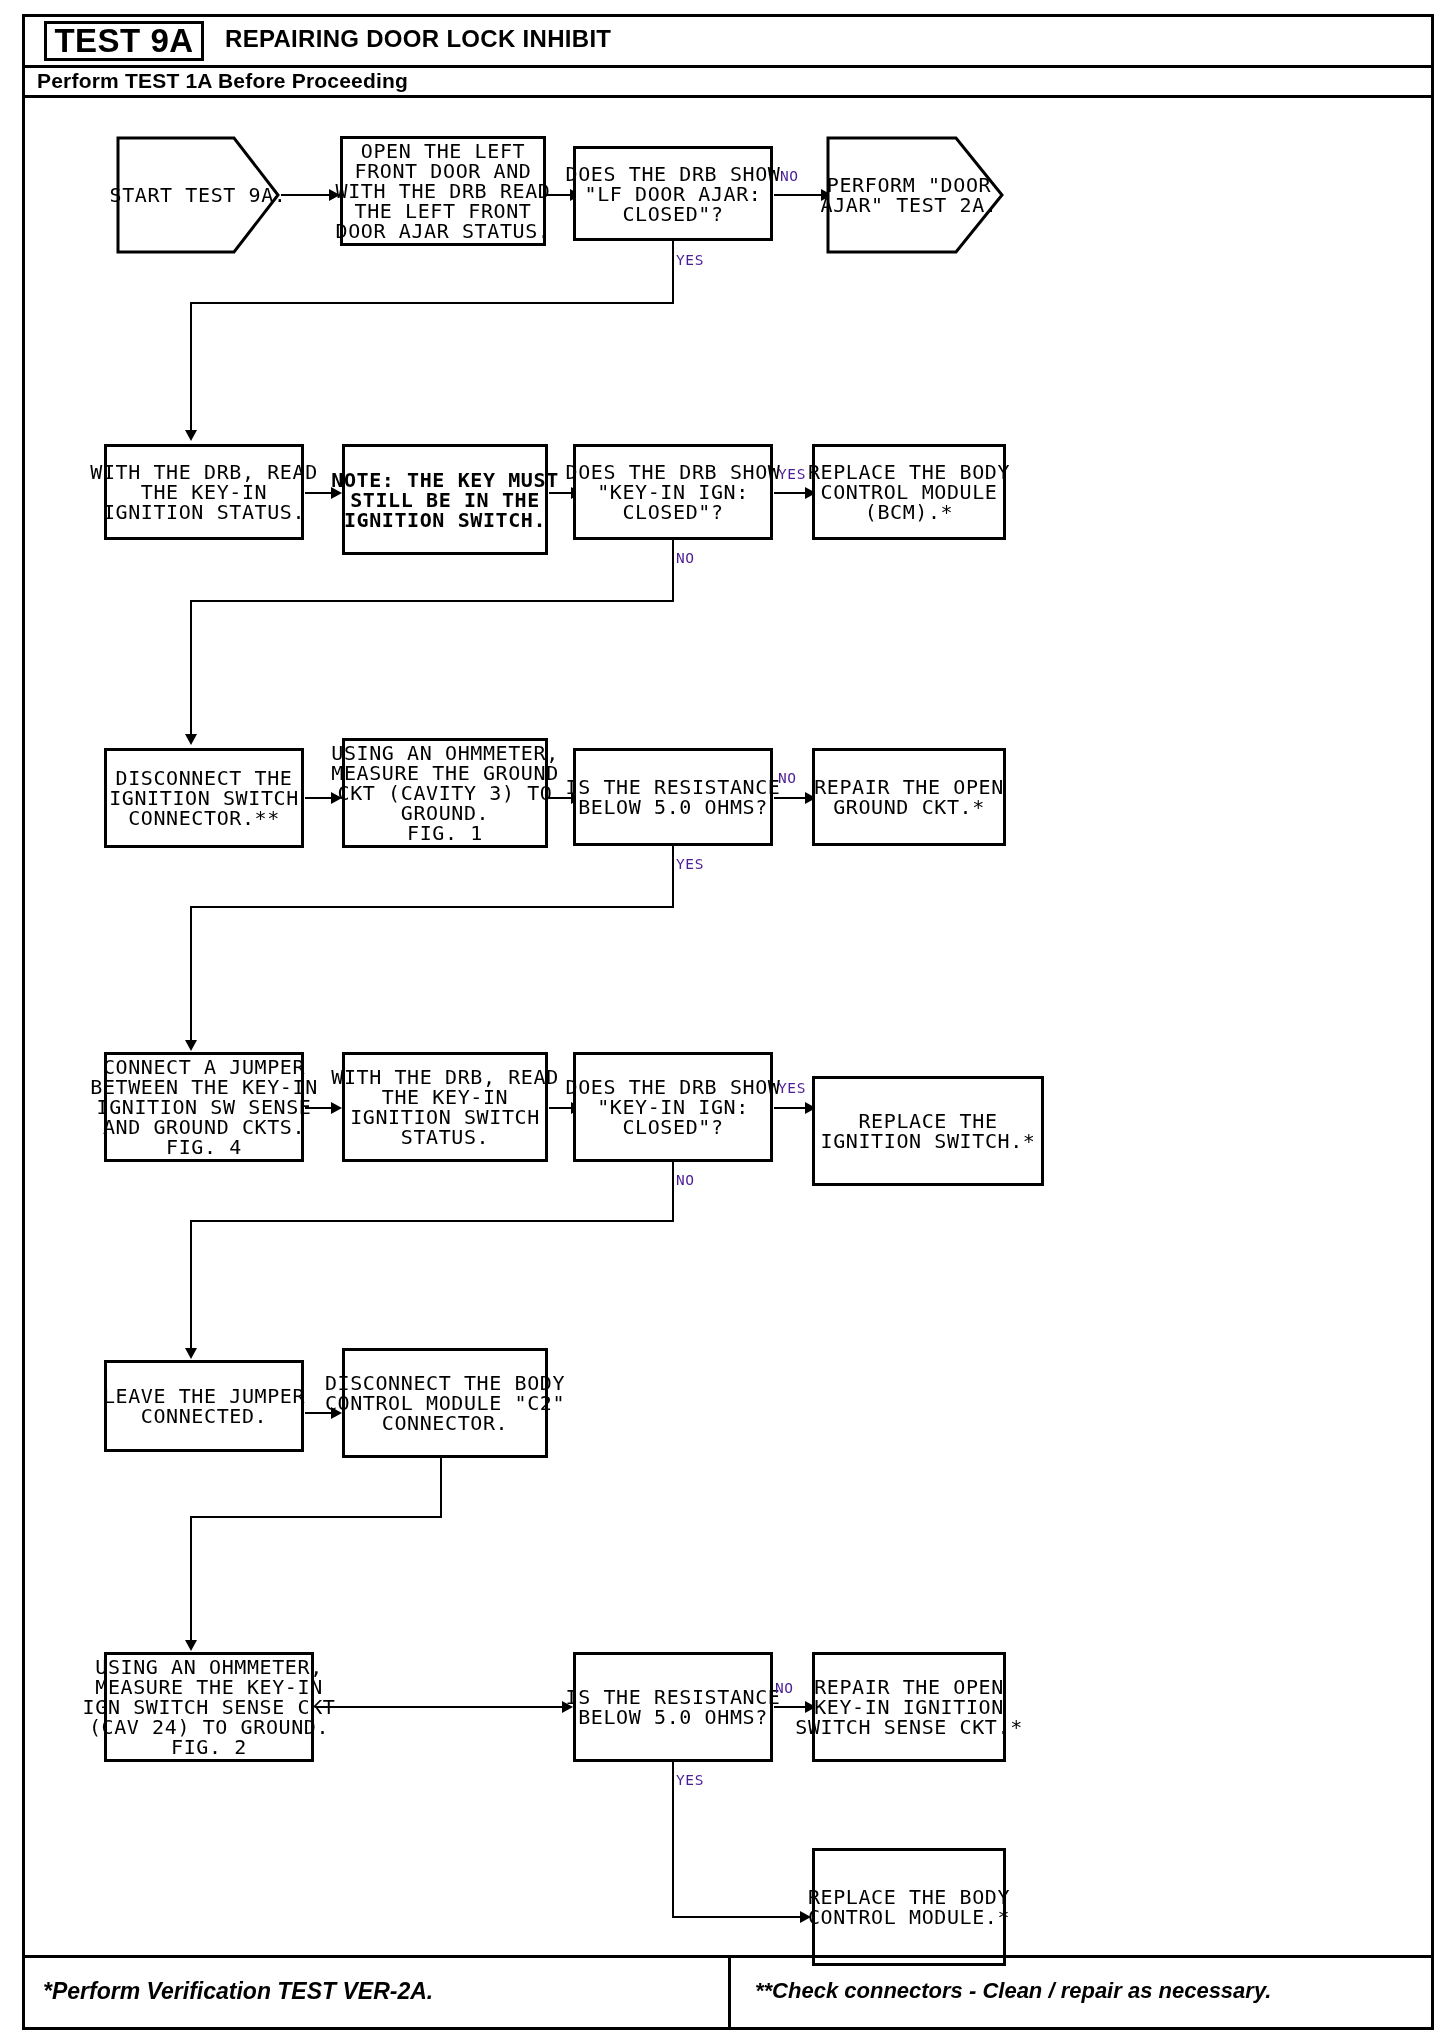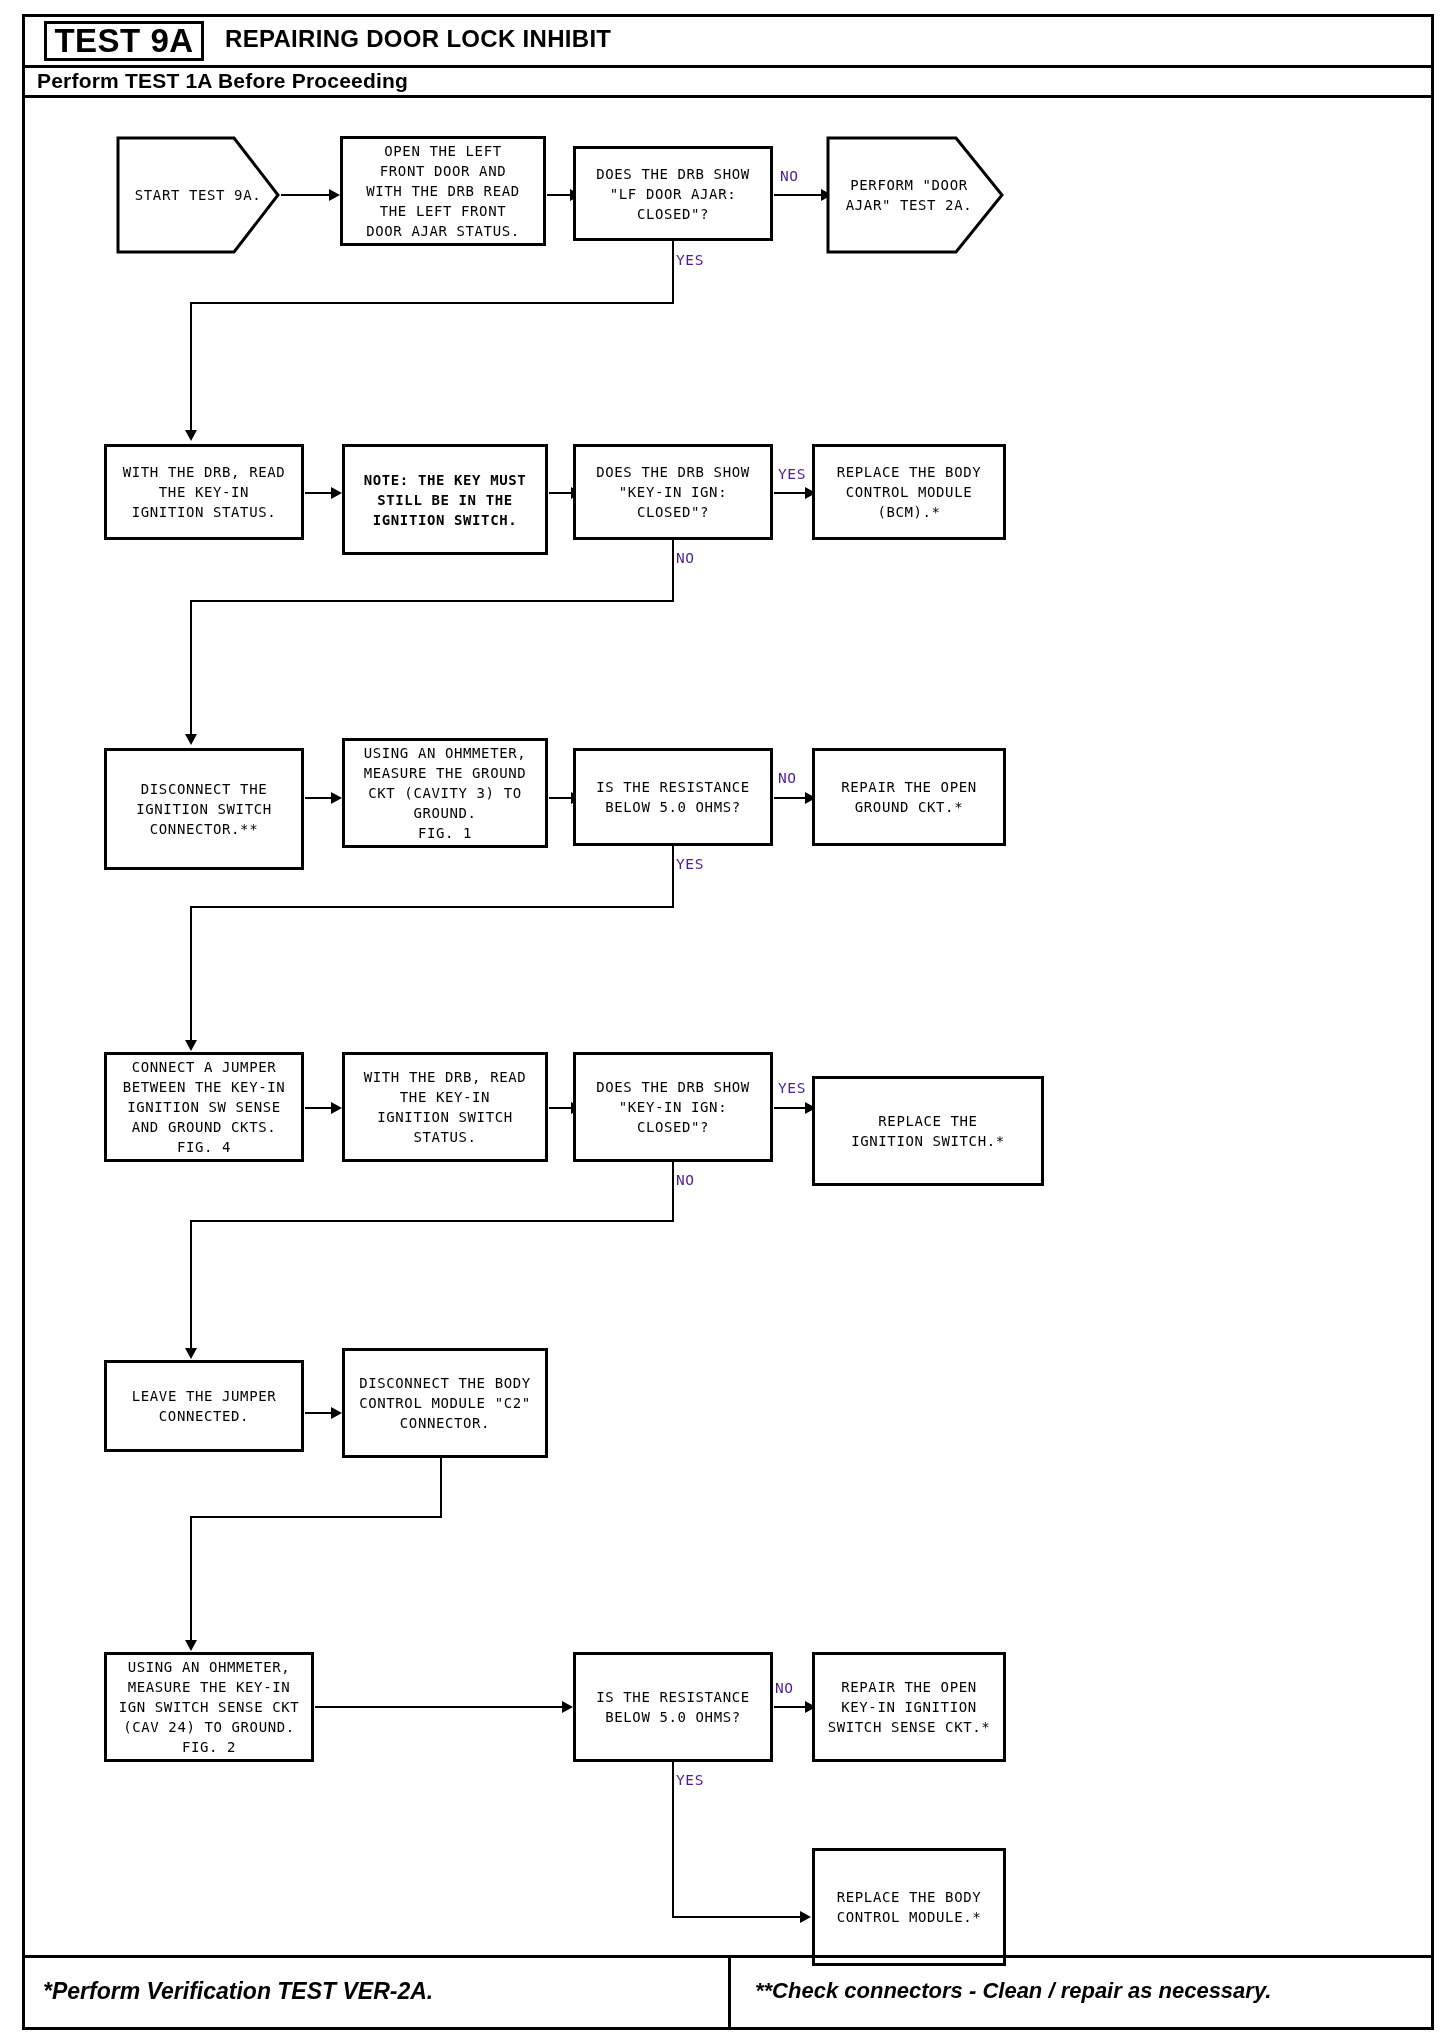--- a/index.html
+++ b/index.html
@@ -26,21 +26,21 @@
   .ftr-div{position:absolute;left:703px;top:0px;width:3px;height:72px;background:#000;}
   .ftr-left{position:absolute;left:18px;top:20px;font-size:23px;font-weight:bold;font-style:italic;}
   .ftr-right{position:absolute;left:730px;top:20px;font-size:22px;font-weight:bold;font-style:italic;}
 
   
   #canvas{position:absolute;left:0;top:0;width:1456px;height:2044px;}
 
   .node{position:absolute;border:3px solid #000;box-sizing:border-box;background:#fff;
         display:flex;align-items:center;justify-content:center;text-align:center;
         font-family:"DejaVu Sans Mono","Liberation Mono",monospace;
-        font-size:14px;line-height:20px;letter-spacing:.6px;white-space:pre;}
+        font-size:20px;line-height:20px;letter-spacing:.6px;white-space:pre;}
   .node.bold{font-weight:bold;}
 
   .arrowshape{position:absolute;}
   .arrowshape svg{display:block;}
 
   .lbl{position:absolute;font-family:"DejaVu Sans Mono","Liberation Mono",monospace;
        font-size:14.5px;letter-spacing:.6px;color:#4c1d95;white-space:pre;}
 
   
   .h{position:absolute;height:2px;background:#000;}
@@ -133,21 +133,21 @@
     <div class="node" style="left:812px;top:444px;width:194px;height:96px;">REPLACE THE BODY
 CONTROL MODULE
 (BCM).*</div>
 
     <div class="v" style="left:672px;top:540px;height:62px;"></div>
     <div class="h" style="left:190px;top:600px;width:484px;"></div>
     <div class="v" style="left:190px;top:600px;height:136px;"></div>
     <div class="av" style="left:185px;top:734px;"></div>
     <div class="lbl" style="left:676px;top:550px;">NO</div>
 
-    <div class="node" style="left:104px;top:748px;width:200px;height:122px;">DISCONNECT THE
+    <div class="node" style="left:104px;top:748px;width:200px;height:100px;">DISCONNECT THE
 IGNITION SWITCH
 CONNECTOR.**</div>
 
     <div class="h" style="left:305px;top:797px;width:28px;"></div>
     <div class="ah" style="left:331px;top:792px;"></div>
 
     <div class="node" style="left:342px;top:738px;width:206px;height:110px;">USING AN OHMMETER,
 MEASURE THE GROUND
 CKT (CAVITY 3) TO
 GROUND.

